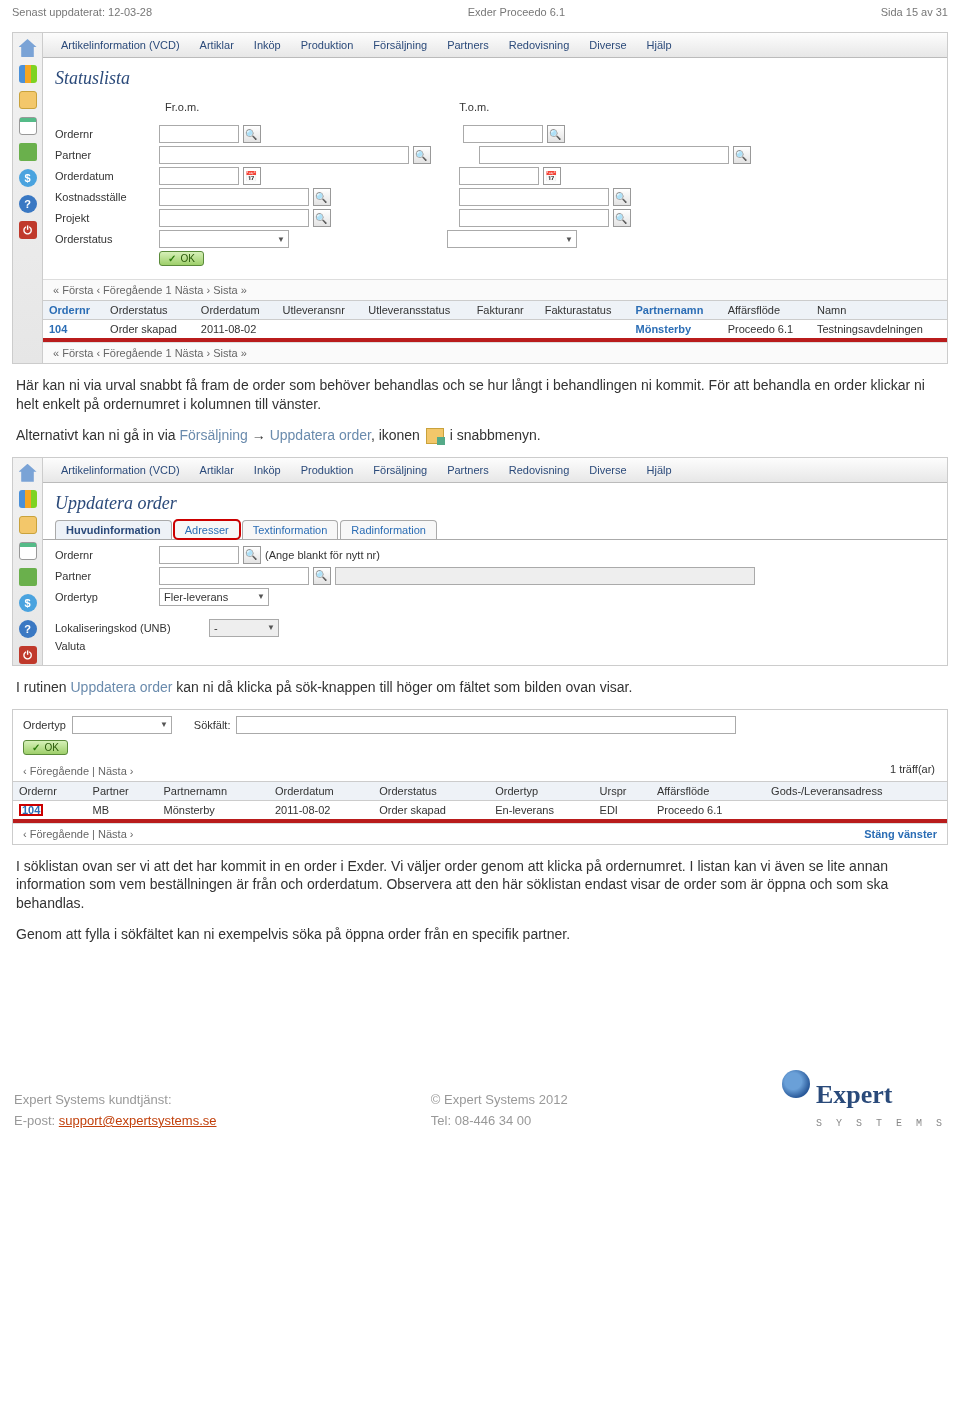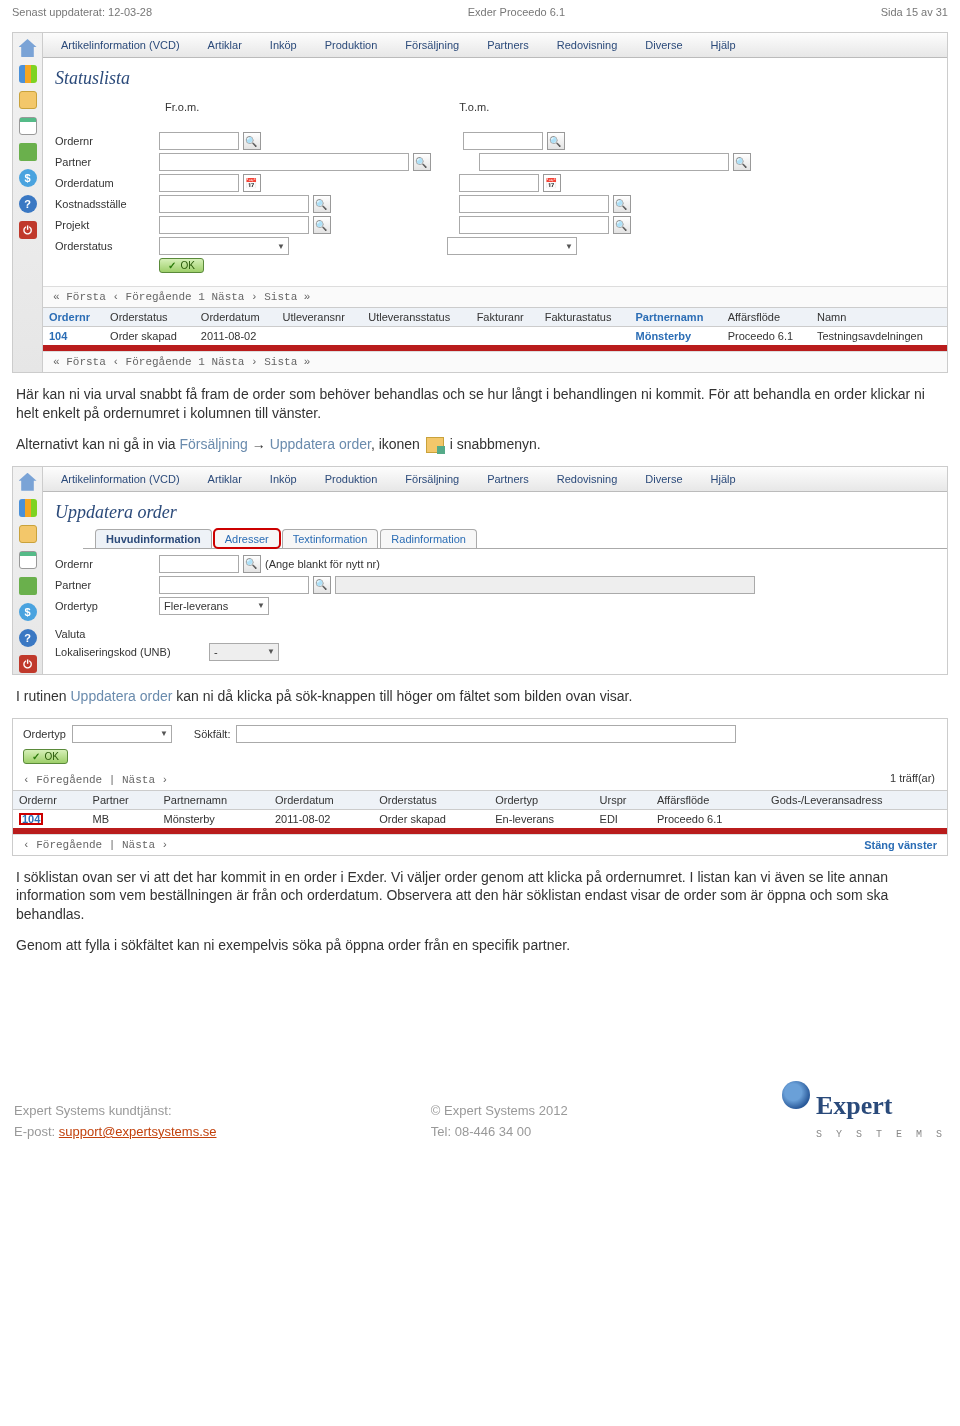--- a/index.html
+++ b/index.html
@@ -53,38 +53,37 @@
   .sb-cal::before{content:"";position:absolute;top:0;left:0;right:0;height:4px;background:#5b8;}
   .sb-truck { background:#6ab04c; border-radius:2px;}
   .sb-money { background:#4aa3df; border-radius:50%; color:#fff; text-align:center; line-height:18px; font-weight:bold;}
   .sb-help { background:#3a78c3; border-radius:50%; color:#fff; text-align:center; line-height:18px; font-weight:bold;}
   .sb-power { background:#c0392b; border-radius:3px; color:#fff; text-align:center; line-height:18px; font-weight:bold;}
 
   .main-area { flex:1; background:#fff; }
 
   .menubar {
     display:flex;
-    gap:8px;
     background: linear-gradient(#fdfdfd,#e7e7e7);
     border-bottom:1px solid #bbb;
     padding: 4px 8px;
     font-size:11px;
     color:#2b4a7a;
   }
   .menubar div { padding: 2px 10px; }
 
   .page-title {
     font-family: Georgia, serif;
     font-style: italic;
     font-size: 18px;
     color:#2b4a7a;
     padding: 10px 12px 6px 12px;
   }
 
-  .tabs-row { padding: 0 12px; border-bottom:1px solid #aaa; display:flex; gap:2px;margin-left:40px; }
+  .tabs-row { padding: 0 12px; border-bottom:1px solid #aaa; display:flex; gap:2px; }
   .tab {
     padding:3px 10px;
     background:#eef2f7;
     border:1px solid #aaa;
     border-bottom:none;
     border-radius:4px 4px 0 0;
     color:#2b4a7a;
     font-weight:bold;
     font-size:11px;
   }
@@ -92,21 +91,21 @@
   .tab.marked { outline:2px solid #c00; outline-offset:-1px; border-radius:4px; }
 
   .filter-grid {
     padding: 6px 12px 10px 12px;
   }
   .filter-head {
     display:flex;
     gap: 260px;
     padding-left:110px;
     font-size:11px;
-    margin-bottom:19px;
+    margin-bottom:12px;
   }
   .frow {
     display:flex;
     align-items:center;
     margin-bottom:3px;
     gap:4px;
   }
   .flabel { width:100px; text-align:left; color:#333;}
   .finput {
     height:18px; border:1px solid #aaa; background:#fff;
@@ -146,41 +145,40 @@
   }
   .ok-btn::before { content:"✓"; color:#2a7a0a; font-weight:bold;}
   .spacer { width: 40px; }
 
   .pager {
     padding: 4px 10px;
     font-size:11px;
     color:#666;
     border-top:1px solid #ddd;
     background:#fafafa;
-    font-family:Liberation Mono, monospace;
   }
 
   table.results {
     width:100%;
     border-collapse:collapse;
     font-size:11px;
   }
   .results th {
     text-align:left;
     padding:3px 6px;
     background:#eef2f7;
     border-top:1px solid #ccc;
     border-bottom:1px solid #ccc;
     color:#333;
     font-weight:normal;
   }
   .results th.link { color:#2b6db5; font-weight:bold;}
   .results td {
     padding:3px 6px;
-    border-bottom:6px solid #b91c1c;
+    border-bottom:4px solid #b91c1c;
   }
   .results td.link { color:#2b6db5; font-weight:bold;}
   .marked-cell { outline:2px solid #c00; outline-offset:-2px; display:inline-block; padding:0 3px;}
 
   
   .body-text { font-size: 14px; line-height:1.35; color:#333; margin: 12px 4px; }
   .body-text .link-txt { color:#6a8bad; }
   .inline-icon {
     display:inline-block;
     width:18px; height:16px;
@@ -409,25 +407,25 @@
           <input class="finput" style="width: 420px; background: rgb(238, 238, 238);">
         </div>
         <div class="frow">
           <span class="flabel">Ordertyp</span>
           <span class="dropdown" style="min-width:110px">
                 <span>Fler-leverans</span>
               </span>
         </div>
         <div style="height:10px"></div>
         <div class="frow">
-          <span class="flabel">Valuta</span>
-        </div>
-        <div class="frow">
           <span class="flabel" style="width:150px">Lokaliseringskod (UNB)</span>
           <span class="dropdown" style="min-width:70px;background:#eee;">-</span>
+        </div>
+        <div class="frow">
+          <span class="flabel">Valuta</span>
         </div>
       </div>
     </div>
   </div>
 </div>
 
 <p class="body-text">
   <span>I rutinen </span><span class="link-txt">Uppdatera order</span><span> kan ni då klicka på sök-knappen till höger om fältet som bilden ovan visar.</span>
 </p>
 

